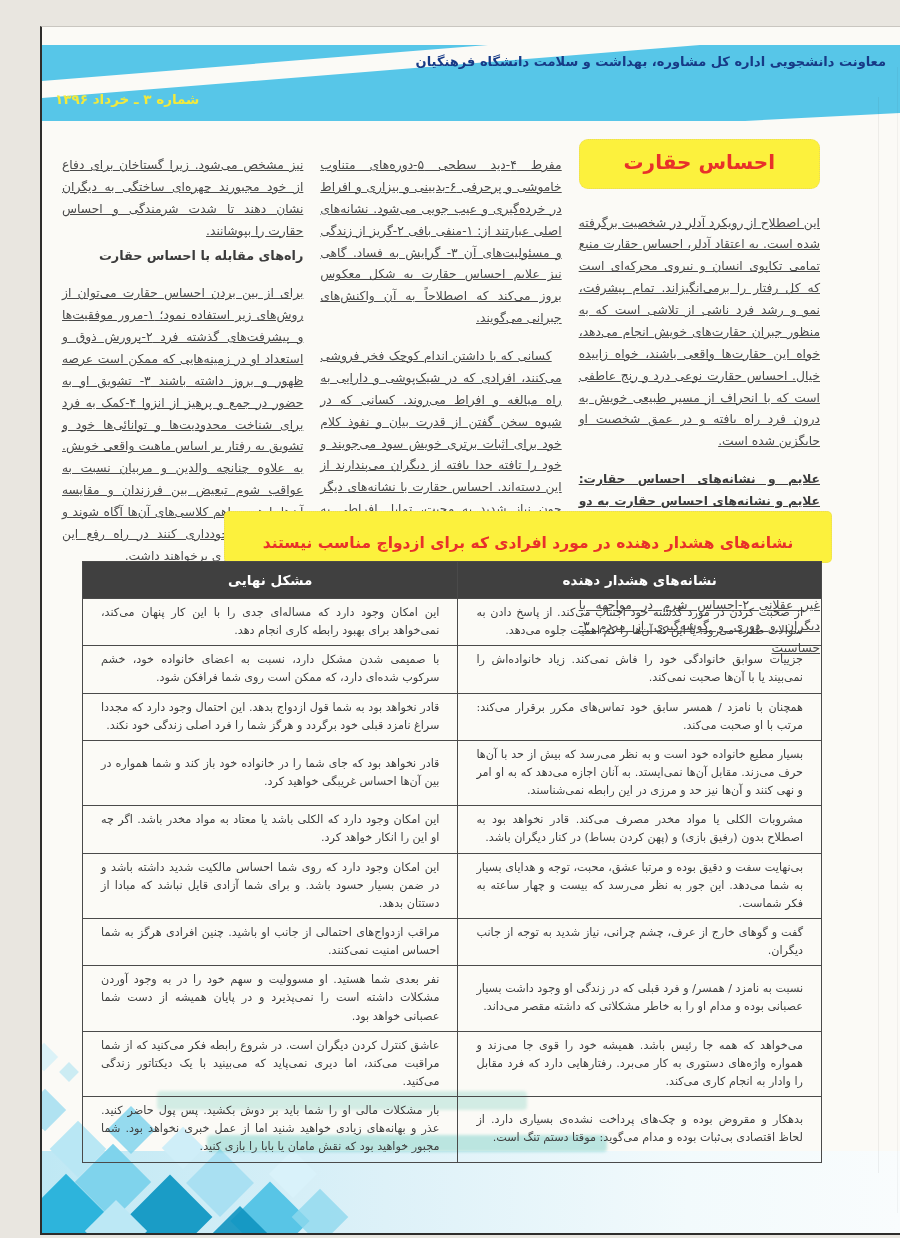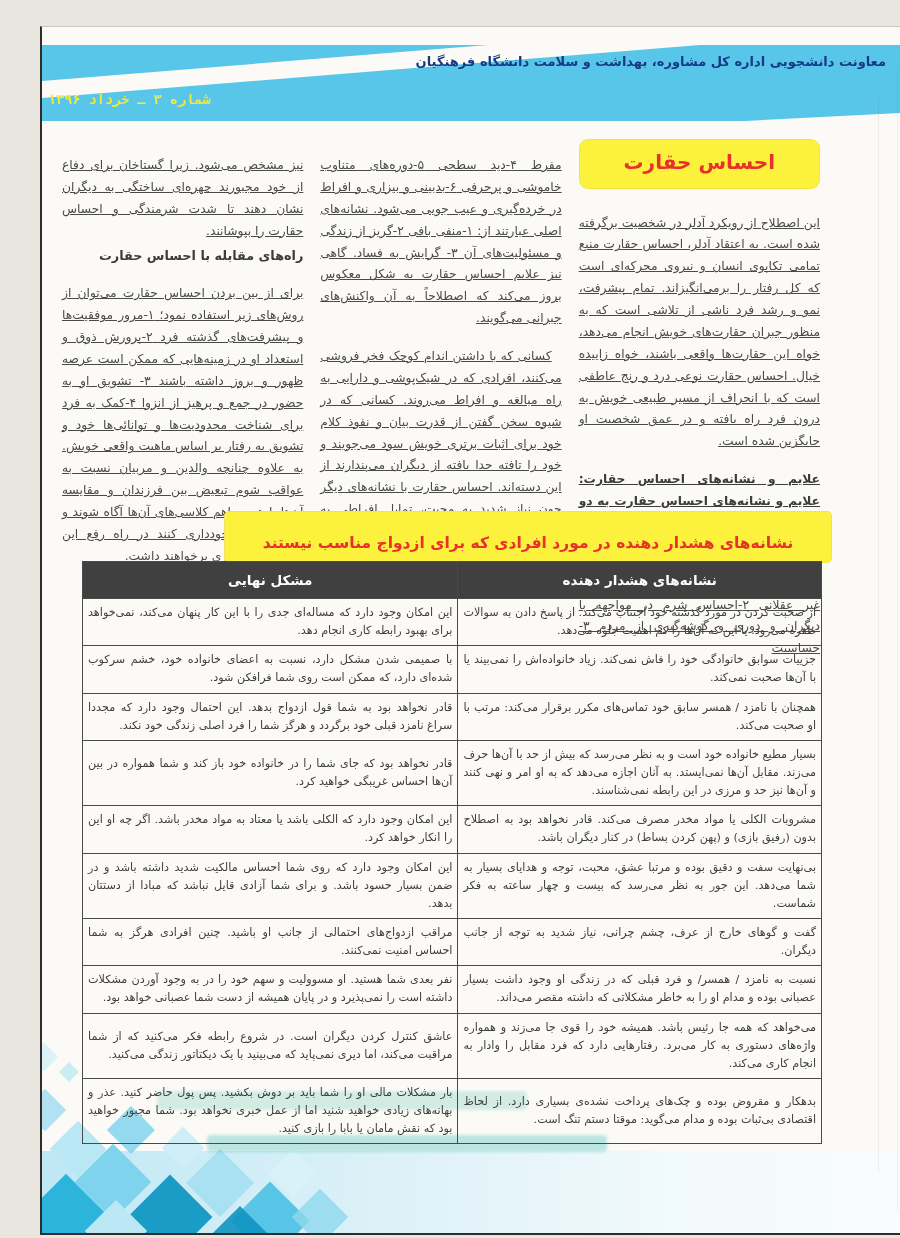--- a/index.html
+++ b/index.html
@@ -18,22 +18,22 @@
   .banner{position:absolute;top:18px;left:0;width:860px;height:76px;overflow:hidden;}
   .banner .bb{position:absolute;inset:0;background:#57c6e8;}
   .banner .slash{position:absolute;background:#fbfaf6;}
   .banner .s1{width:120%;height:17px;left:-3%;top:38px;transform:rotate(-4.6deg);transform-origin:left center;}
   .banner .s2{width:70%;height:14px;right:-4%;bottom:-4px;transform:rotate(-3deg);transform-origin:right center;}
   .banner .dept{
     position:absolute;right:16px;top:9px;direction:rtl;
     color:#173a86;font-weight:bold;font-size:13px;letter-spacing:0;
   }
   .banner .issue{
-    position:absolute;left:6px;top:46px;direction:rtl;
-    color:#f2e93c;font-weight:bold;font-size:13.5px;font-family:Liberation Mono, monospace;
+    position:absolute;left:13px;top:46px;direction:rtl;
+    color:#f2e93c;font-weight:bold;font-size:13.5px;
   }
   
   .columns{
     position:absolute;top:112px;right:82px;left:20px;
     direction:rtl;display:flex;gap:17px;
   }
   .col{flex:1;color:#4a4a4a;font-size:12.3px;line-height:1.78;text-align:justify;}
   .col p{margin:16px 0 2px 0;text-indent:10px;text-decoration:underline;}
   .col p.nohead{text-indent:0;}
   .col .bold{font-weight:bold;color:#3c3c3c;}
@@ -62,21 +62,21 @@
     border-collapse:collapse;direction:rtl;table-layout:fixed;
     background:transparent;
   }
   .warn-table th{
     background:#404040;color:#fff;font-size:13.5px;font-weight:bold;
     border:1.3px solid #4a4a4a;height:34px;text-align:center;
   }
   .warn-table td{
     border:1.3px solid #4a4a4a;vertical-align:middle;
     color:#3f3f3f;font-size:11.2px;line-height:1.62;
-    padding:5px 5px;text-align:justify;background:transparent;
+    padding:5px 18px;text-align:justify;background:transparent;
   }
   .warn-table col.c-sign{width:49.2%;}
   .warn-table col.c-problem{width:50.8%;}
   
   .bottom-band{
     position:absolute;left:0;right:0;top:1124px;height:82px;z-index:0;
     background:linear-gradient(to right,#bfe8f4 0%,#ddf1f8 40%,#f2fafc 75%,#f9fcfd 100%);
   }
   .mosaic{position:absolute;left:-14px;top:1010px;width:320px;height:210px;z-index:0;}
   .dm{position:absolute;transform:rotate(45deg);}

